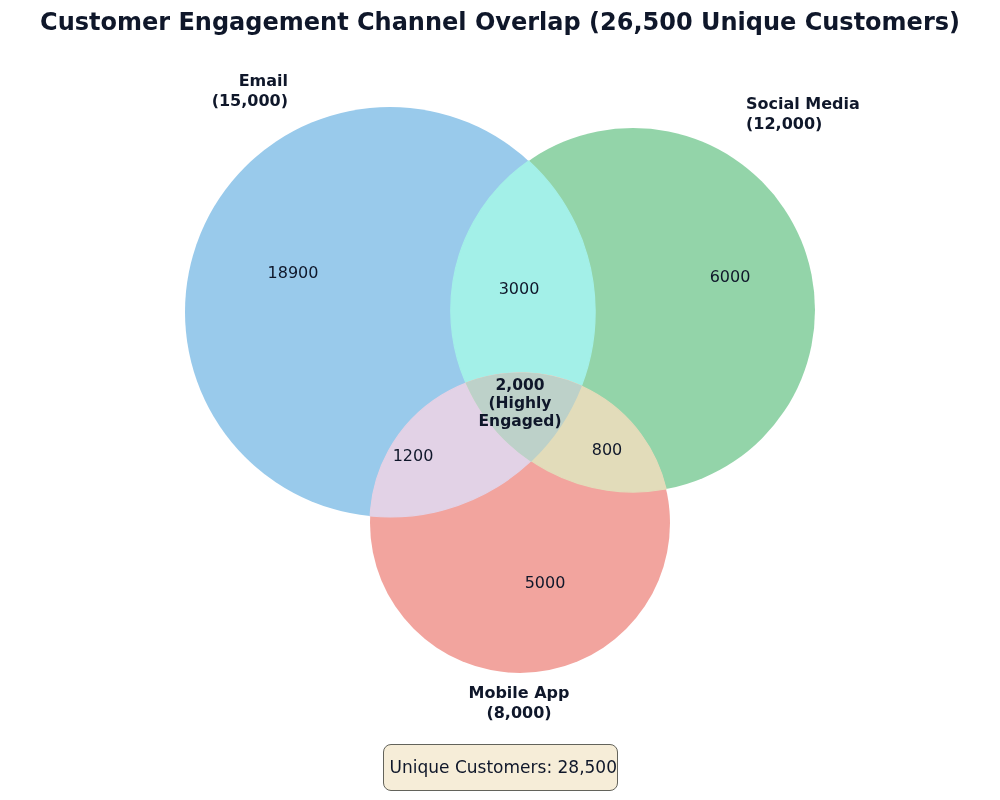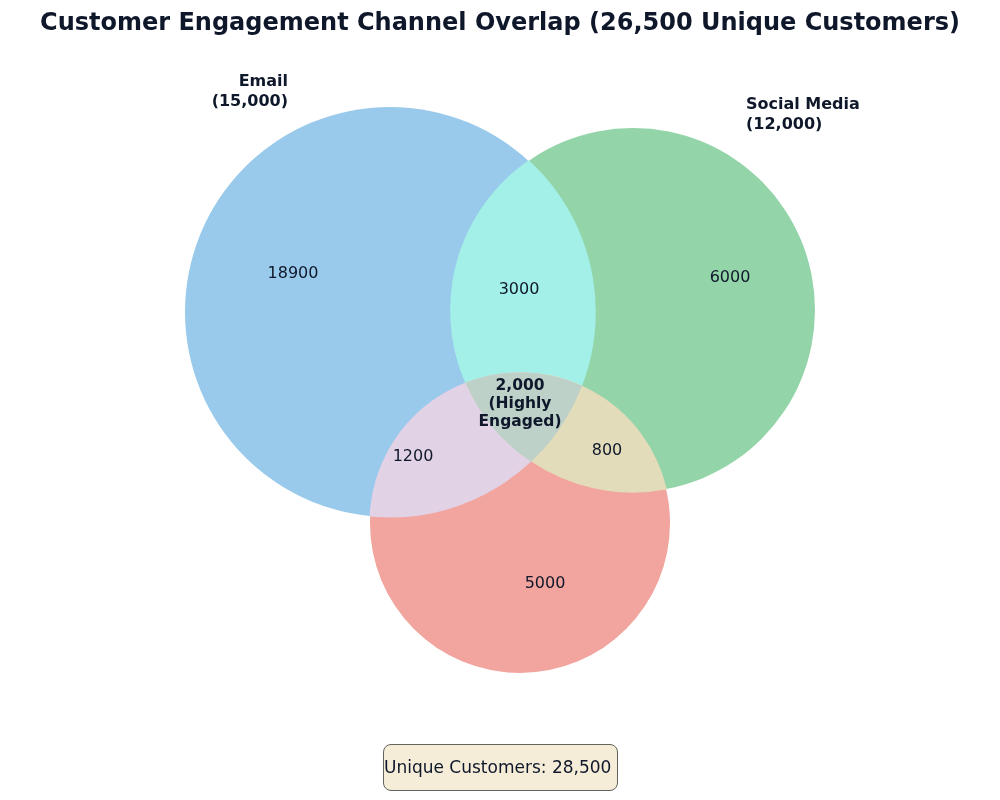--- a/index.html
+++ b/index.html
@@ -53,21 +53,21 @@
     left: 383px;
     top: 744px;
     width: 235px;
     height: 47px;
     box-sizing: border-box;
     background: #F6EDD8;
     border: 1.5px solid #63635b;
     border-radius: 8px;
     display: flex;
     flex-direction: column;
-    align-items: flex-start;
+    align-items: flex-end;
     justify-content: center;
     font-size: 17px;
     line-height: 21px;
     text-align: center;
   }
 </style>
 </head>
 <body>
 
 <div class="figure">
@@ -84,20 +84,22 @@
     <path d="M 370.2 516 A 205 205 0 0 0 581.2 386 A 150 150 0 0 0 370.2 516 Z" stroke-width="1.2" fill="#E2D2E6" stroke="#E2D2E6"></path>
     <path d="M 466.3 383 A 182 182 0 0 0 666.1 489 A 150 150 0 0 0 466.3 383 Z" stroke-width="1.2" fill="#E2DCBA" stroke="#E2DCBA"></path>
 
     <path d="M 466.3 383 A 150 150 0 0 1 581.2 386 A 205 205 0 0 1 531 461 A 182 182 0 0 1 466.3 383 Z" stroke-width="1.2" fill="#BDD1C9" stroke="#BDD1C9"></path>
   </svg>
 
   <div class="set-label email">Email
 (15,000)</div>
   <div class="set-label social">Social Media
 (12,000)</div>
+  <div class="set-label mobile">Mobile App
+(8,000)</div>
 
   <div class="region-value v-email-only">18900</div>
   <div class="region-value v-social-only">6000</div>
   <div class="region-value v-mobile-only">5000</div>
   <div class="region-value v-email-social">3000</div>
   <div class="region-value v-email-mobile">1200</div>
   <div class="region-value v-social-mobile">800</div>
   <div class="region-value v-all-three">2,000
 (Highly
 Engaged)</div>

